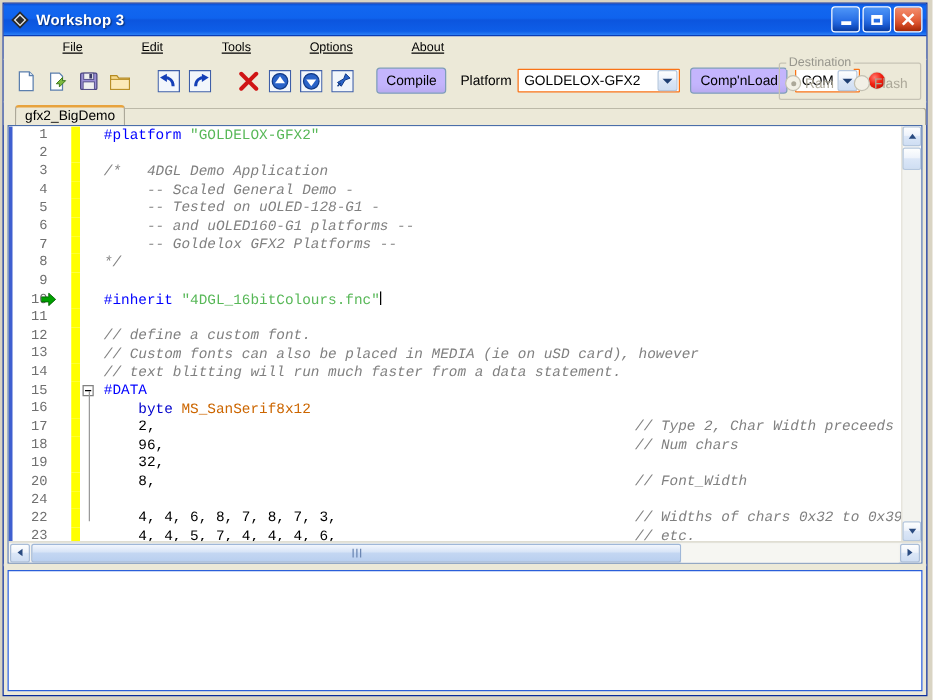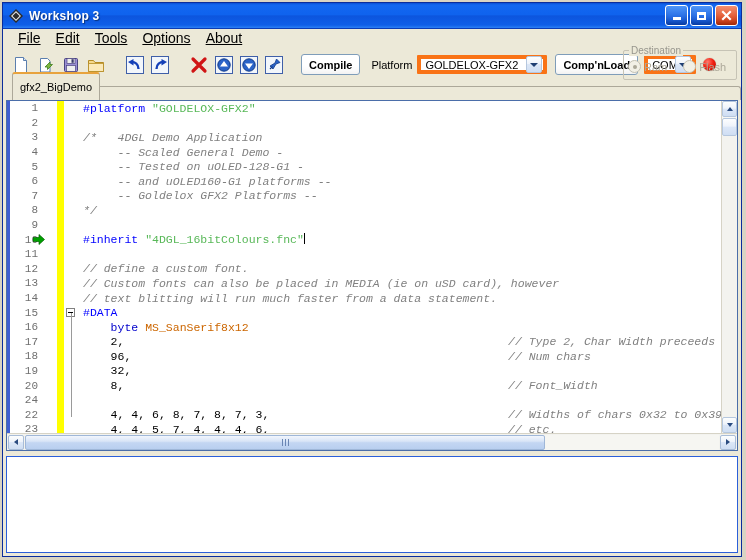--- a/index.html
+++ b/index.html
@@ -50,50 +50,49 @@
   .min .glyph{width:8px;height:3px;background:#fff;margin-top:6px;}
   .max .glyph{width:9px;height:8px;border:2px solid #fff;border-top-width:3px;box-sizing:border-box;}
 
   
   .menubar{
     height:18px;flex:none;background:#ece9d8;
     display:flex;align-items:center;padding-left:8px;gap:0px;
     border-bottom:1px solid #ece9d8;
   }
   .menu-item{
-    padding:2px 8px 2px 7px;font-size:14px;color:#000;cursor:default;white-space:nowrap;
+    padding:2px 8px 2px 7px;font-size:10px;color:#000;cursor:default;white-space:nowrap;margin-left:32px;
   }
   .menu-item u{text-decoration:underline;}
 
   
   .toolbar{
     height:33px;flex:none;background:#ece9d8;
     display:flex;align-items:center;padding-left:6px;position:relative;
     border-bottom:1px solid #ece9d8;
   }
   .tb-btn{
     width:22px;height:22px;margin-right:1px;
     display:flex;align-items:center;justify-content:center;
     border:1px solid transparent;border-radius:2px;cursor:default;flex:none;
   }
   .tb-sep{width:14px;flex:none;}
   .tb-icon{width:18px;height:18px;display:block;}
 
   .xp-btn{
-    height:19px;border:1px solid #7f9db9;background:#ffffff;
+    height:19px;border:1px solid #7f9db9;background:#c4b5fd;
     border-radius:3px;font-size:11px;color:#000;
     display:flex;align-items:center;justify-content:center;
     padding:0 7px;cursor:default;white-space:nowrap;flex:none;
     box-shadow:inset 0 -8px 8px -7px rgba(0,0,0,.09);
-    font-weight:bold;
   }
   .tb-label{font-size:11px;color:#000;margin:0 5px;white-space:nowrap;flex:none;}
 
   .xp-combo{
-    height:19px;border:4px solid #f97316;background:#fff;border-radius:1px;
+    height:19px;border:1px solid #f97316;background:#fff;border-radius:1px;
     display:flex;align-items:center;flex:none;box-sizing:border-box;
   }
   .xp-combo .val{
     flex:1;padding-left:4px;font-size:11px;color:#000;white-space:nowrap;overflow:hidden;
   }
   .xp-combo .arrowbox{
     width:16px;height:17px;margin:0 1px 0 0;flex:none;
     background:linear-gradient(180deg,#fdfefe 0%,#eef3fb 45%,#dbe6f6 50%,#cfdef3 100%);
     border:1px solid #b5c7de;border-radius:2px;box-sizing:border-box;
     display:flex;align-items:center;justify-content:center;
@@ -119,21 +118,21 @@
   .rdot{width:11px;height:11px;border-radius:50%;border:1px solid #c3c0b2;background:#f2f0e6;
         display:flex;align-items:center;justify-content:center;flex:none;}
   .rdot i{width:4px;height:4px;border-radius:50%;background:#aca899;display:block;}
 
   
   .tabstrip{
     height:18px;flex:none;background:#ece9d8;position:relative;
     display:flex;align-items:flex-end;padding-left:9px;
   }
   .tab{
-    height:28px;background:#ece9d8;border:1px solid #aca899;border-bottom:none;
+    height:16px;background:#ece9d8;border:1px solid #aca899;border-bottom:none;
     border-top:2px solid #e8a33d;
     border-radius:3px 3px 0 0;
     display:flex;align-items:center;padding:0 7px;font-size:11px;color:#000;
     box-sizing:border-box;position:relative;z-index:2;cursor:default;
   }
   .tabstrip .tabrest{
     flex:1;height:14px;border:1px solid #aca899;border-left:none;border-bottom:none;
     border-radius:0 3px 0 0;background:#ece9d8;box-sizing:border-box;
   }
 

